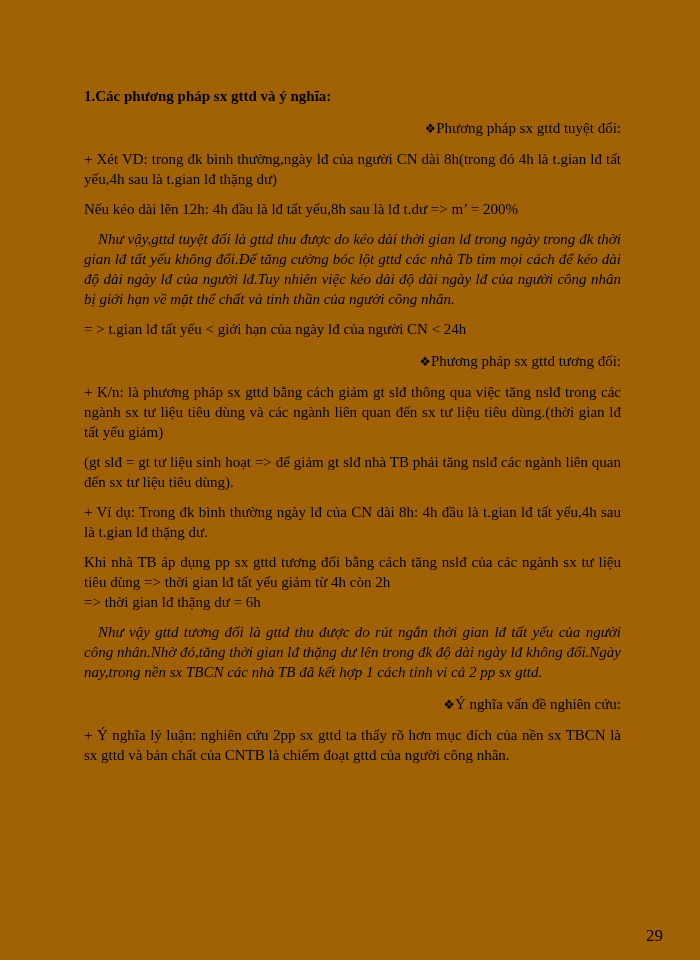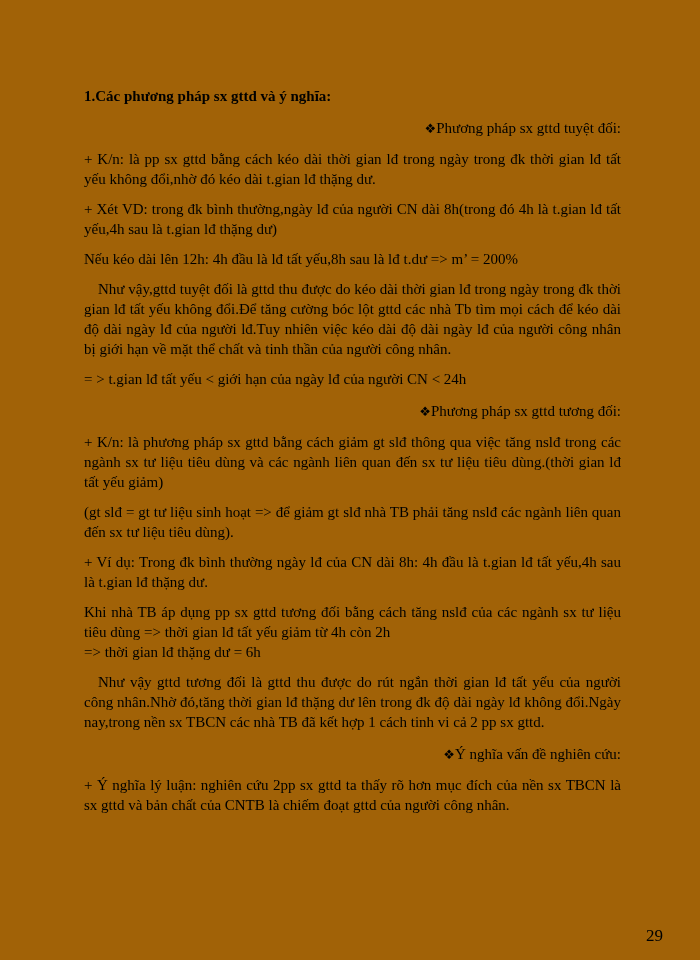--- a/index.html
+++ b/index.html
@@ -45,40 +45,40 @@
     margin-bottom: 2px;
     text-align: right;
   }
   .bullet .marker {
     display: inline-block;
     width: 22px;
     font-size: 13px;
   }
   .indent {
     text-indent: 14px;
+    font-style: italic;
   }
   .tight {
     margin-top: 0;
   }
   .page-number {
     position: absolute;
     right: 37px;
     bottom: 14px;
     font-size: 17px;
     line-height: 20px;
   }
 </style>
 </head>
 <body>
 
 <div class="page">
   <div class="content">
       <p class="block heading">1.Các phương pháp sx gttd và ý nghĩa:</p>
       <p class="block bullet"><span class="marker">❖</span><span>Phương pháp sx gttd tuyệt đối:</span></p>
-      <p class="block para">+ K/n: là pp sx gttd bằng cách kéo dài thời gian lđ trong ngày trong đk thời gian lđ tất yếu không đổi,nhờ đó kéo dài t.gian lđ thặng dư.</p>
       <p class="block para">+ Xét VD: trong đk bình thường,ngày lđ của người CN dài 8h(trong đó 4h là t.gian lđ tất yếu,4h sau là t.gian lđ thặng dư)</p>
       <p class="block para">Nếu kéo dài lên 12h: 4h đầu là lđ tất yếu,8h sau là lđ t.dư  =&gt; m’ = 200%</p>
       <p class="block para indent">Như vậy,gttd tuyệt đối là gttd thu được do kéo dài thời gian lđ trong ngày trong đk thời gian lđ tất yếu không đổi.Để tăng cường bóc lột gttd các nhà Tb tìm mọi cách để kéo dài độ dài ngày lđ của người lđ.Tuy nhiên việc kéo dài độ dài ngày lđ của người công nhân bị giới hạn về mặt thể chất và tinh thần của người công nhân.</p>
       <p class="block para">= &gt; t.gian lđ tất yếu  &lt; giới hạn của ngày lđ của người CN &lt;  24h</p>
       <p class="block bullet"><span class="marker">❖</span><span>Phương pháp sx gttd tương đối:</span></p>
       <p class="block para">+ K/n: là phương pháp sx gttd bằng cách giảm  gt slđ thông qua việc tăng nslđ trong các ngành sx tư liệu tiêu dùng và các ngành liên quan đến sx tư liệu tiêu dùng.(thời gian lđ tất yếu giảm)</p>
       <p class="block para">(gt slđ = gt tư liệu sinh hoạt =&gt; để giảm  gt slđ nhà TB phải tăng nslđ các ngành liên quan đến sx tư liệu tiêu dùng).</p>
       <p class="block para">+ Ví dụ: Trong đk bình thường ngày lđ của CN dài 8h: 4h đầu là t.gian lđ tất yếu,4h sau là t.gian lđ thặng dư.</p>
       <p class="block para">Khi nhà TB áp dụng pp sx gttd tương đối bằng cách tăng nslđ của các ngành sx tư liệu tiêu dùng =&gt; thời gian lđ tất yếu giảm từ 4h còn 2h</p>
       <p class="block para tight">=&gt; thời gian lđ thặng dư  = 6h</p>

